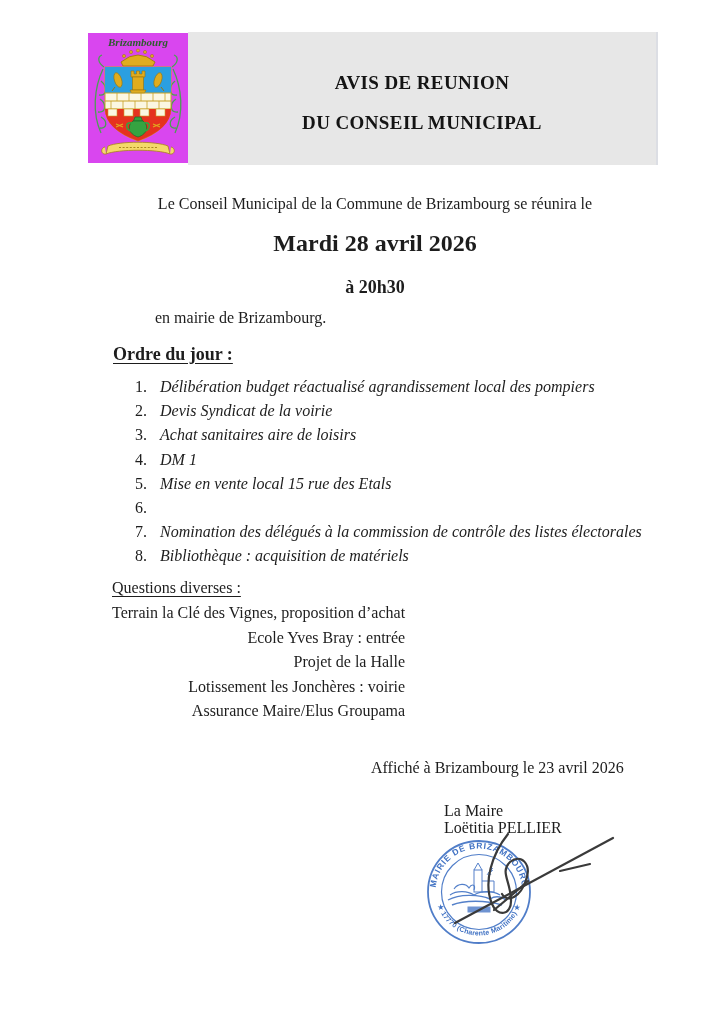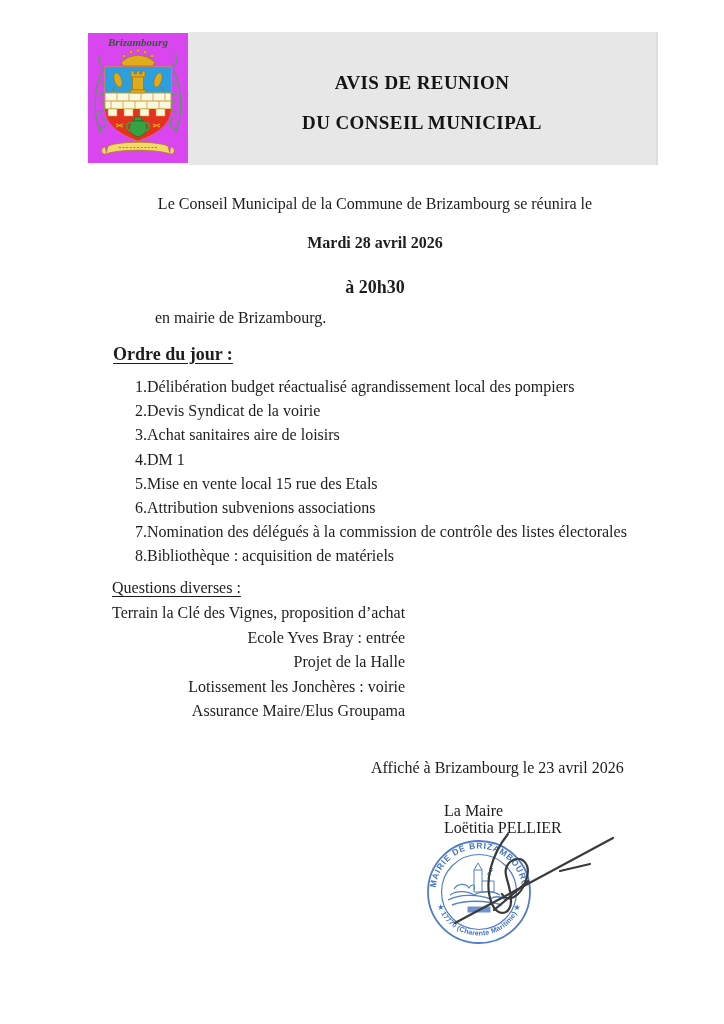--- a/index.html
+++ b/index.html
@@ -21,33 +21,33 @@
     position:absolute;left:0;width:100%;text-align:center;
     font-weight:bold;font-size:19px;line-height:24px;letter-spacing:.4px;
     color:#141414;
   }
   .title-1{top:39px;}
   .title-2{top:79px;}
   .logo-box{position:absolute;left:88px;top:33px;width:100px;height:130px;background:#d946ef;}
   
   .intro-line{position:absolute;left:86px;width:578px;text-align:center;font-size:16px;line-height:20px;}
   .intro-1{top:194px;}
-  .intro-date{top:232px;font-weight:bold;font-size:16px;line-height:22px;}
+  .intro-date{top:232px;font-weight:bold;font-size:24px;line-height:22px;}
   .intro-time{top:276px;font-weight:bold;font-size:18px;line-height:22px;}
   .intro-place{position:absolute;left:155px;top:308px;font-size:16px;line-height:20px;}
   
   .agenda-heading{
     position:absolute;left:113px;top:343px;
     font-weight:bold;font-size:18px;line-height:22px;
     text-decoration:underline;text-underline-offset:3px;
   }
   .agenda{position:absolute;left:113px;top:375px;margin:0;padding:0;list-style:none;}
   .agenda li{display:flex;height:24.2px;line-height:24.2px;font-size:16px;}
   .agenda .num{width:34px;text-align:right;flex:none;}
-  .agenda .txt{white-space:nowrap;}
+  .agenda .txt{margin-left:13px;white-space:nowrap;font-style:italic;}
   
   .questions-heading{
     position:absolute;left:112px;top:578px;font-size:16px;line-height:20px;
     text-decoration:underline;text-underline-offset:3px;
   }
   .questions{position:absolute;left:112px;top:601px;text-align:right;}
   .questions div{height:24.5px;line-height:24.5px;font-size:16px;white-space:nowrap;}
   
   .posted{position:absolute;left:371px;top:758px;font-size:16px;line-height:20px;}
   .signer-role{position:absolute;left:444px;top:802px;font-size:16px;line-height:18px;}
@@ -175,21 +175,20 @@
       <li>
         <span class="num">4.</span>
         <span class="txt">DM 1</span>
       </li>
       <li>
         <span class="num">5.</span>
         <span class="txt">Mise en vente local 15 rue des Etals</span>
       </li>
       <li>
         <span class="num">6.</span>
-        <span class="txt">Attribution subvenions associations</span>
       </li>
       <li>
         <span class="num">7.</span>
         <span class="txt">Nomination des délégués à la commission de contrôle des listes électorales</span>
       </li>
       <li>
         <span class="num">8.</span>
         <span class="txt">Bibliothèque : acquisition de matériels</span>
       </li>
     </ol>

